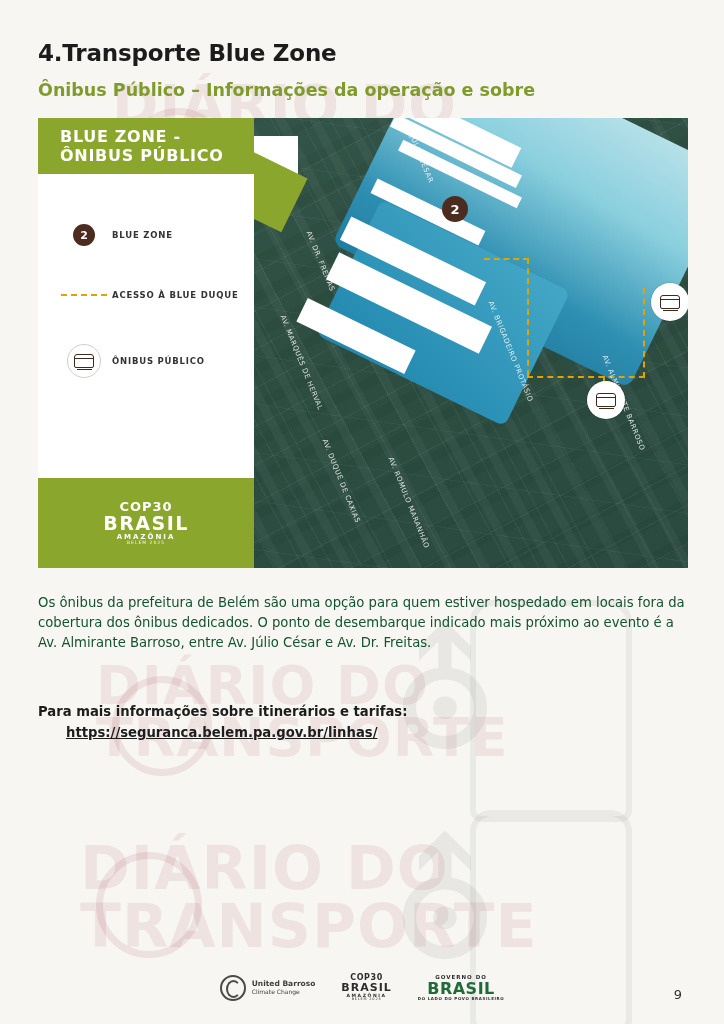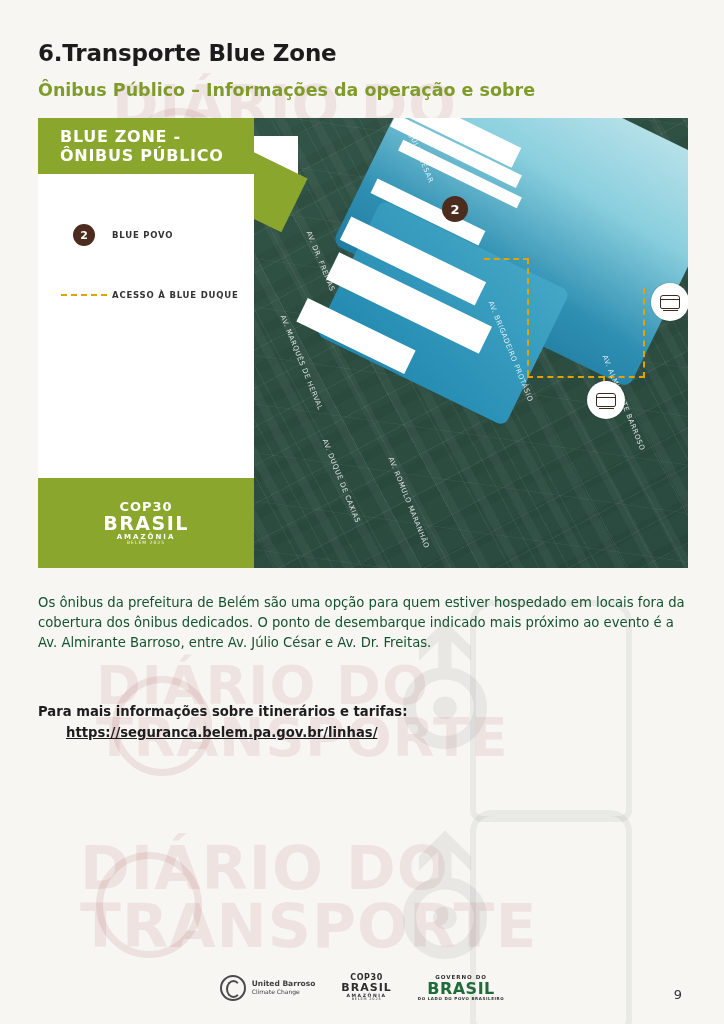--- a/index.html
+++ b/index.html
@@ -401,21 +401,21 @@
   <div class="wm-circle wmc3"></div>
   <div class="wm-circle wmc4"></div>
   <div class="wm-bus wmb1"></div>
   <div class="wm-bus wmb2"></div>
   <div class="wm-person wmp1">⛢</div>
   <div class="wm-person wmp2">⛢</div>
 </div>
 
 <div class="page">
 
-  <h1 class="title">6.Transporte Blue Zone</h1>
+  <h1 class="title">4.Transporte Blue Zone</h1>
   <h2 class="subtitle">Ônibus Público – Informações da operação e sobre</h2>
 
   <div class="figure">
 
     <div class="map-bg"></div>
     <div class="map-blocks"></div>
 
     <div class="river"></div>
     <div class="river2"></div>
 
@@ -453,30 +453,38 @@
     <div class="street-label" style="left:570px; top:236px; transform:rotate(68deg); transform-origin:left top;">AV. ALMIRANTE BARROSO</div>
 
     <div class="legend-panel">
       <div class="legend-header">BLUE ZONE - ÔNIBUS PÚBLICO</div>
       <div class="legend-body">
 
         <div class="legend-row">
           <span class="legend-glyph">
             <span class="pin">2</span>
           </span>
-          <span class="legend-label">BLUE POVO</span>
+          <span class="legend-label">BLUE ZONE</span>
         </div>
 
         <div class="legend-row">
           <span class="legend-glyph">
             <span class="dashline"></span>
           </span>
           <span class="legend-label">ACESSO À BLUE DUQUE</span>
         </div>
 
+        <div class="legend-row">
+          <span class="legend-glyph">
+            <span class="bus-circle">
+                <span class="bus-glyph"></span>
+              </span>
+          </span>
+          <span class="legend-label">ÔNIBUS PÚBLICO</span>
+        </div>
 
       </div>
       <div class="legend-footer">
         <div class="cop-logo">
           <div class="c1">COP30</div>
           <div class="c2">BRASIL</div>
           <div class="c3">AMAZÔNIA</div>
           <div class="c4">BELÉM 2025</div>
         </div>
       </div>

